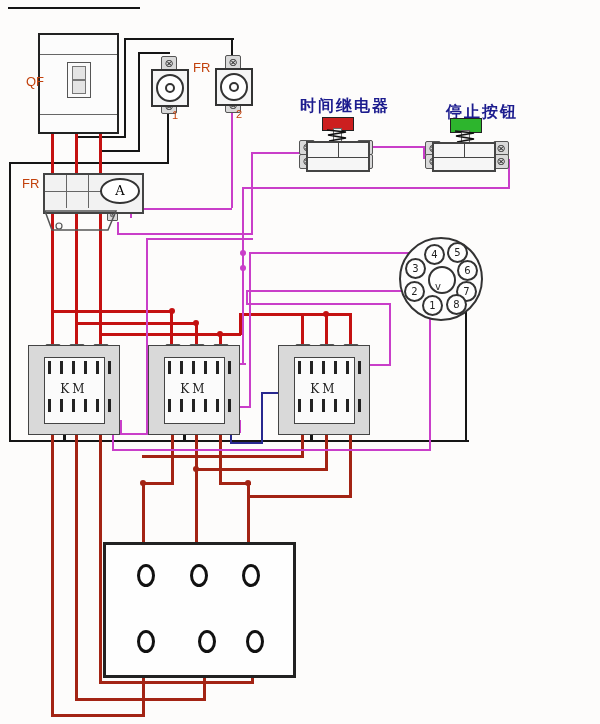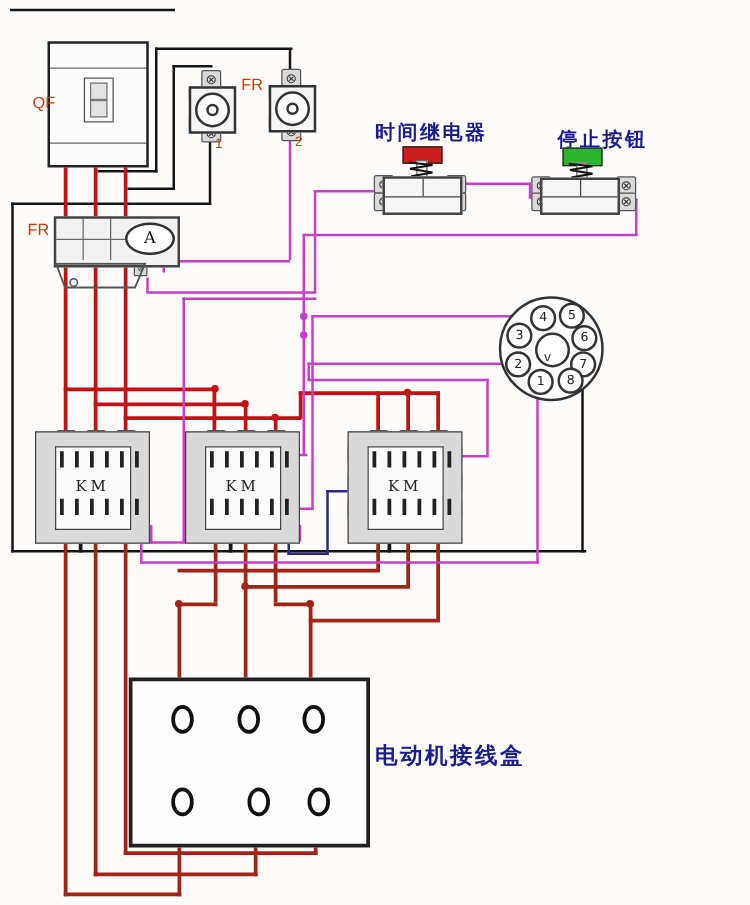--- a/index.html
+++ b/index.html
@@ -329,15 +329,14 @@
     <div class="km-label">KM</div>
   </div>
 
   <div class="box" style="left:103px;top:542px;width:187px;height:130px;border-width:3px;background:#fefefe;"></div>
   <div class="oval" style="left:137px;top:564px;"></div>
   <div class="oval" style="left:190px;top:564px;"></div>
   <div class="oval" style="left:242px;top:564px;"></div>
   <div class="oval" style="left:137px;top:630px;"></div>
   <div class="oval" style="left:198px;top:630px;"></div>
   <div class="oval" style="left:246px;top:630px;"></div>
-  <div class="cnlabel" style="left:300px;top:592px;font-size:18px;">电动机接线盒</div>
 
 </div>
 
 </body></html>

